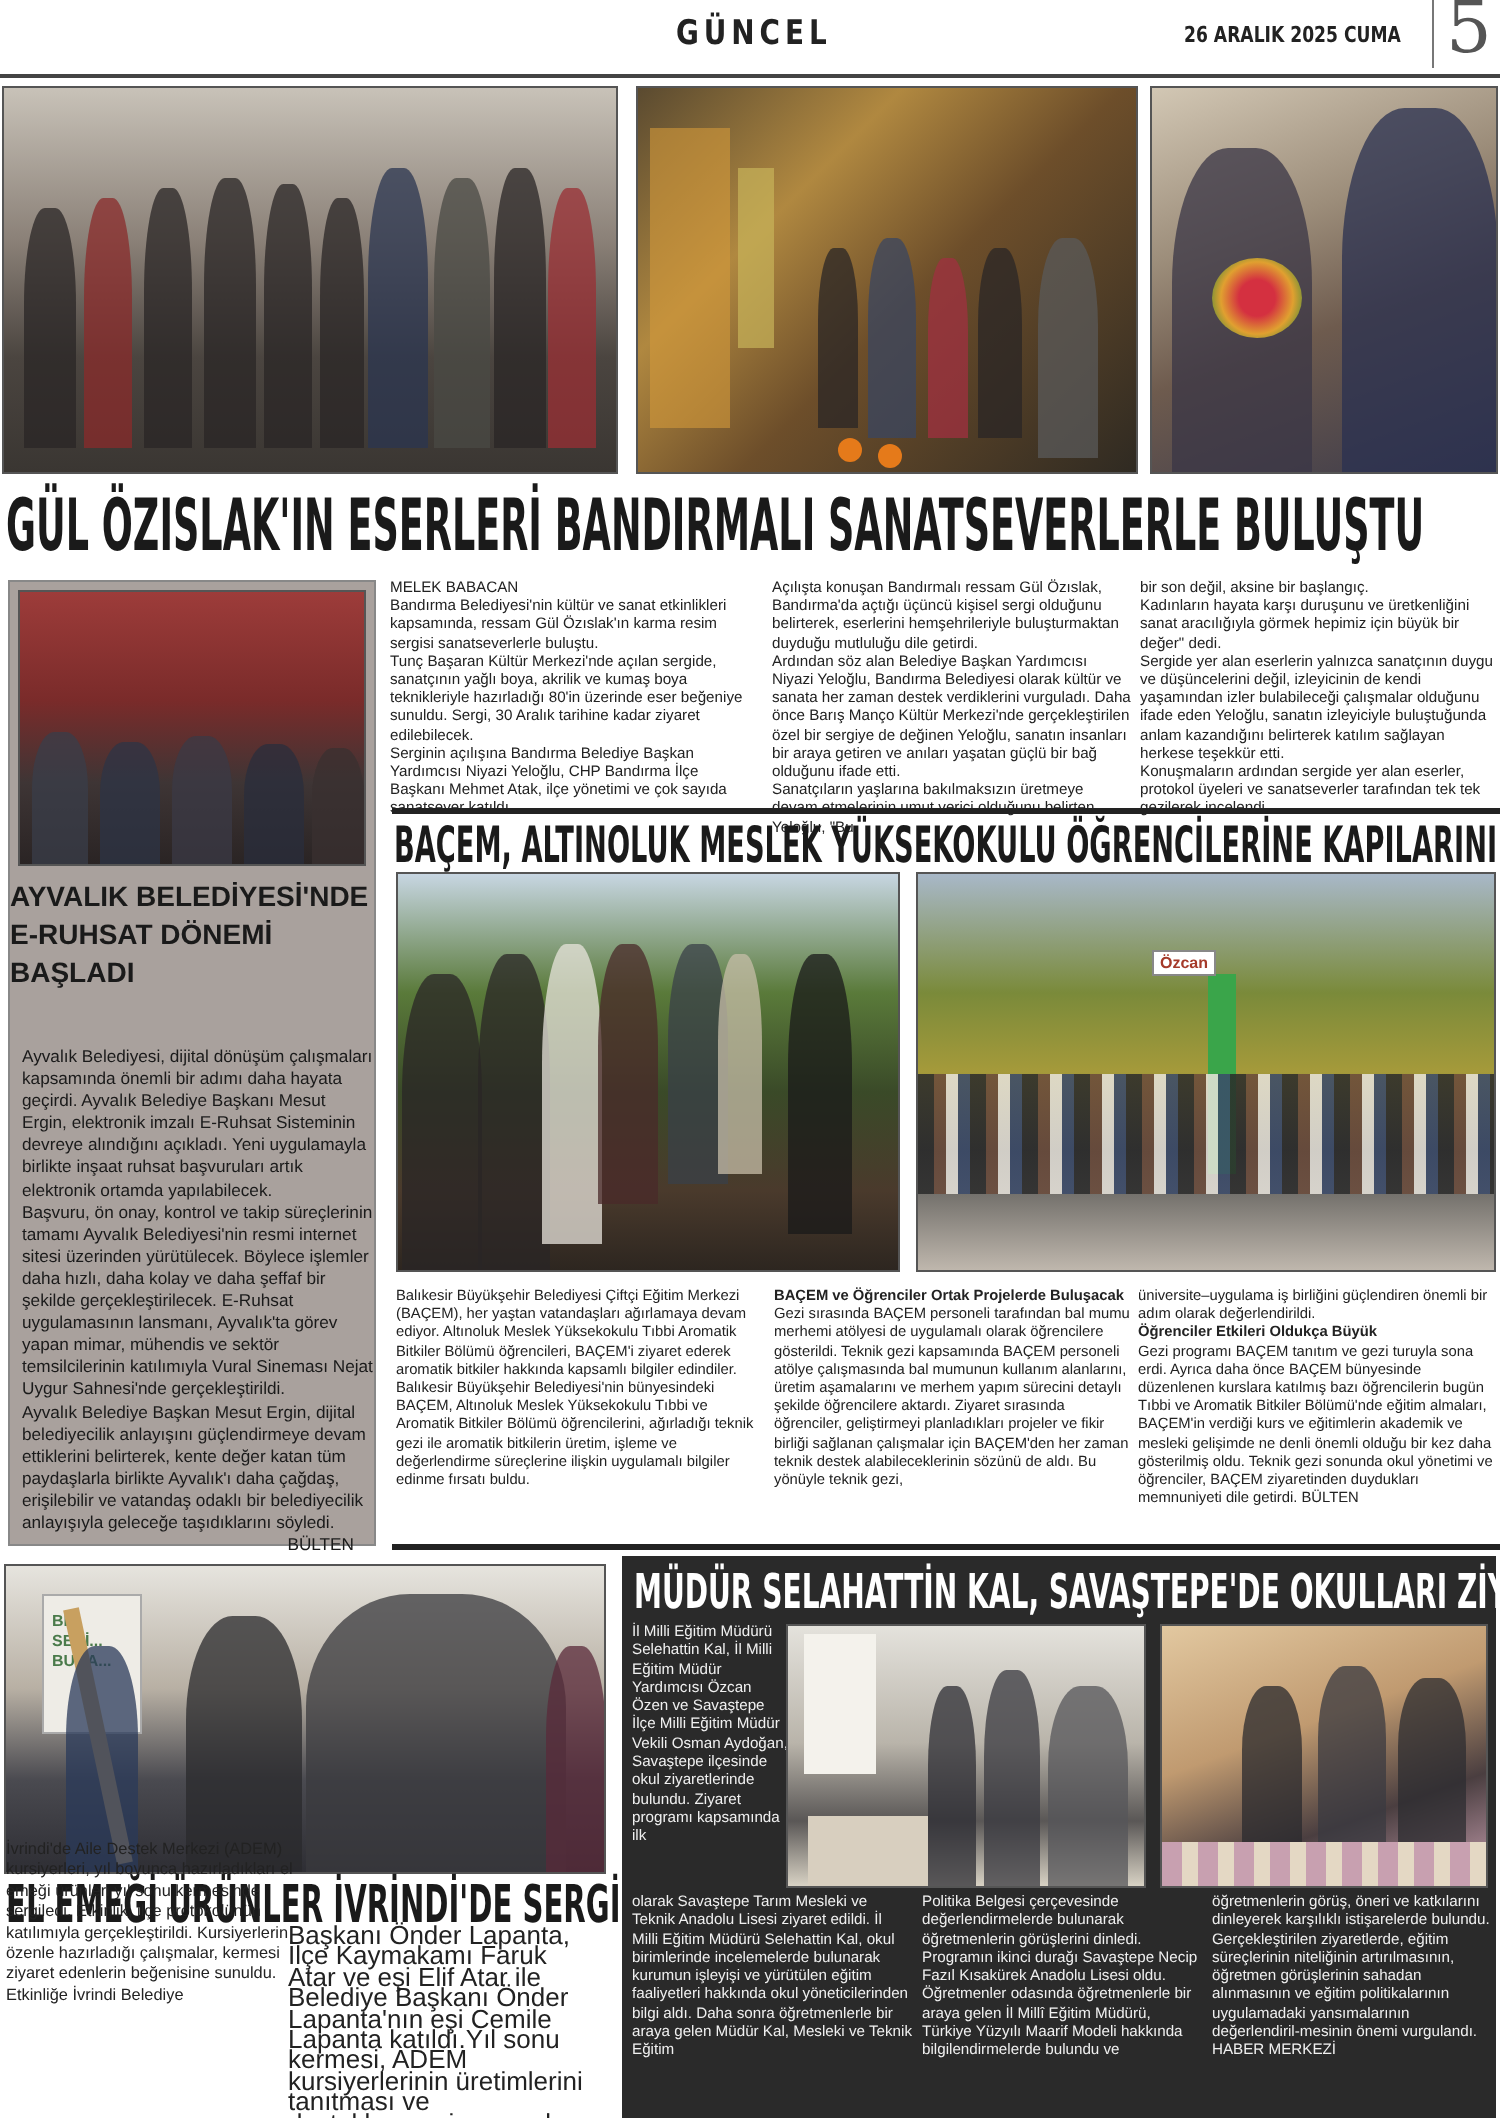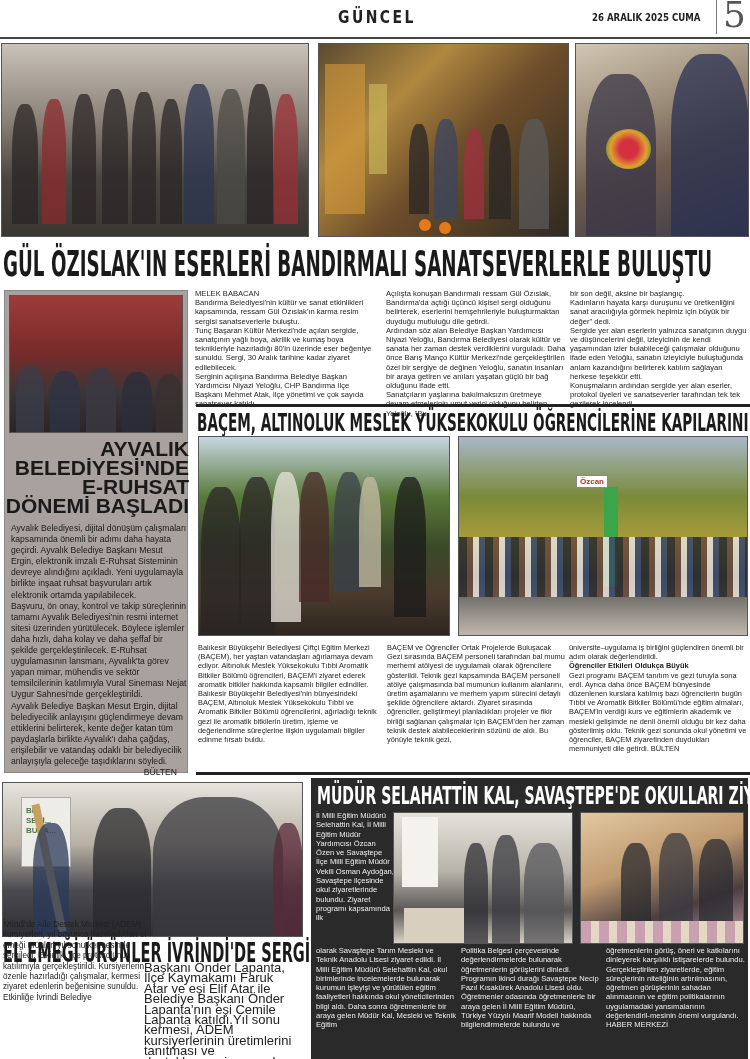--- a/index.html
+++ b/index.html
@@ -30,21 +30,21 @@
   .ph-garden{background:linear-gradient(180deg,#c7d6e2 0%,#5a7a3a 30%,#3a4a28 55%,#4a3a2c 80%,#2d2620 100%)}
   .ph-group{background:linear-gradient(180deg,#a8b8c8 0%,#7a8a3a 30%,#a59a3a 50%,#4a4a48 70%,#bfb7ad 100%)}
   .ph-expo{background:linear-gradient(180deg,#e6e4de 0%,#b8b0a4 40%,#4a4a50 70%,#2e2e34 100%)}
   .ph-school1{background:linear-gradient(180deg,#e4e2dc 0%,#b9b4aa 45%,#5a5756 75%,#d8d2c4 100%)}
   .ph-school2{background:linear-gradient(160deg,#e2c8a0 0%,#c09a70 40%,#4a3e40 70%,#c8a0b0 100%)}
   .figure{position:absolute;border-radius:40% 40% 0 0;background:#2a2626;opacity:.75}
   .bacem-sign{position:absolute;background:#fff;border:1px solid #888;font-family:"Liberation Sans",sans-serif;font-weight:bold;color:#a53a2a;font-size:8px;padding:1px 3px}
   .bacem-pole{position:absolute;background:#3aa54a}
   
   #ayvalik{left:4px;top:290px;width:184px;height:483px;background:#a9a19d;border:1px solid #888}
-  .ay-title{position:absolute;left:0;top:148px;width:184px;text-align:right;font-family:"Liberation Sans",sans-serif;font-weight:bold;font-size:21px;line-height:19px;color:#1a1a1a}
+  .ay-title{position:absolute;left:0;top:148px;width:184px;text-align:left;font-family:"Liberation Sans",sans-serif;font-weight:bold;font-size:14px;line-height:19px;color:#1a1a1a}
   .ay-body{position:absolute;left:6px;top:232px;width:176px;font-size:8.6px;line-height:11.1px;color:#1a1a1a}
   .ay-sign{float:right;margin-right:10px}
   
   #mudur{left:311px;top:778px;width:437px;height:281px;background:#2a2a2a}
   #mudur .col{color:#f0f0f0}
   .thin-rule{position:absolute;height:3px;background:#222}
 </style>
 </head>
 <body>
 
@@ -137,21 +137,21 @@
   <div class="photo ph-group" style="left:458px;top:436px;width:290px;height:200px">
     <div class="bacem-pole" style="left:145px;top:50px;width:14px;height:100px"></div>
     <div class="bacem-sign" style="left:117px;top:38px">Özcan</div>
     <div class="abs" style="left:0;top:100px;width:290px;height:60px;background:repeating-linear-gradient(90deg,#2a2a2a 0 8px,#6a4a3a 8px 14px,#e8e4dc 14px 20px,#3a4a6a 20px 26px);opacity:.85"></div>
   </div>
   <div class="col" style="left:198px;top:643px;width:182px;font-size:7.4px">
     <p style="white-space:pre-line">Balıkesir Büyükşehir Belediyesi Çiftçi Eğitim Merkezi (BAÇEM), her yaştan vatandaşları ağırlamaya devam ediyor. Altınoluk Meslek Yüksekokulu Tıbbi Aromatik Bitkiler Bölümü öğrencileri, BAÇEM'i ziyaret ederek aromatik bitkiler hakkında kapsamlı bilgiler edindiler.
 Balıkesir Büyükşehir Belediyesi'nin bünyesindeki BAÇEM, Altınoluk Meslek Yüksekokulu Tıbbi ve Aromatik Bitkiler Bölümü öğrencilerini, ağırladığı teknik gezi ile aromatik bitkilerin üretim, işleme ve değerlendirme süreçlerine ilişkin uygulamalı bilgiler edinme fırsatı buldu.</p>
   </div>
   <div class="col" style="left:387px;top:643px;width:178px;font-size:7.4px">
-    <p style="font-weight:normal">BAÇEM ve Öğrenciler Ortak Projelerde Buluşacak</p>
+    <p style="font-weight:bold">BAÇEM ve Öğrenciler Ortak Projelerde Buluşacak</p>
     <p>Gezi sırasında BAÇEM personeli tarafından bal mumu merhemi atölyesi de uygulamalı olarak öğrencilere gösterildi. Teknik gezi kapsamında BAÇEM personeli atölye çalışmasında bal mumunun kullanım alanlarını, üretim aşamalarını ve merhem yapım sürecini detaylı şekilde öğrencilere aktardı. Ziyaret sırasında öğrenciler, geliştirmeyi planladıkları projeler ve fikir birliği sağlanan çalışmalar için BAÇEM'den her zaman teknik destek alabileceklerinin sözünü de aldı. Bu yönüyle teknik gezi,</p>
   </div>
   <div class="col" style="left:569px;top:643px;width:178px;font-size:7.4px">
     <p>üniversite–uygulama iş birliğini güçlendiren önemli bir adım olarak değerlendirildi.</p>
     <p style="font-weight:bold">Öğrenciler Etkileri Oldukça Büyük</p>
     <p>Gezi programı BAÇEM tanıtım ve gezi turuyla sona erdi. Ayrıca daha önce BAÇEM bünyesinde düzenlenen kurslara katılmış bazı öğrencilerin bugün Tıbbi ve Aromatik Bitkiler Bölümü'nde eğitim almaları, BAÇEM'in verdiği kurs ve eğitimlerin akademik ve mesleki gelişimde ne denli önemli olduğu bir kez daha gösterilmiş oldu. Teknik gezi sonunda okul yönetimi ve öğrenciler, BAÇEM ziyaretinden duydukları memnuniyeti dile getirdi. BÜLTEN</p>
   </div>
   <div class="thin-rule" style="left:196px;top:772px;width:554px"></div>
 </section>
 

